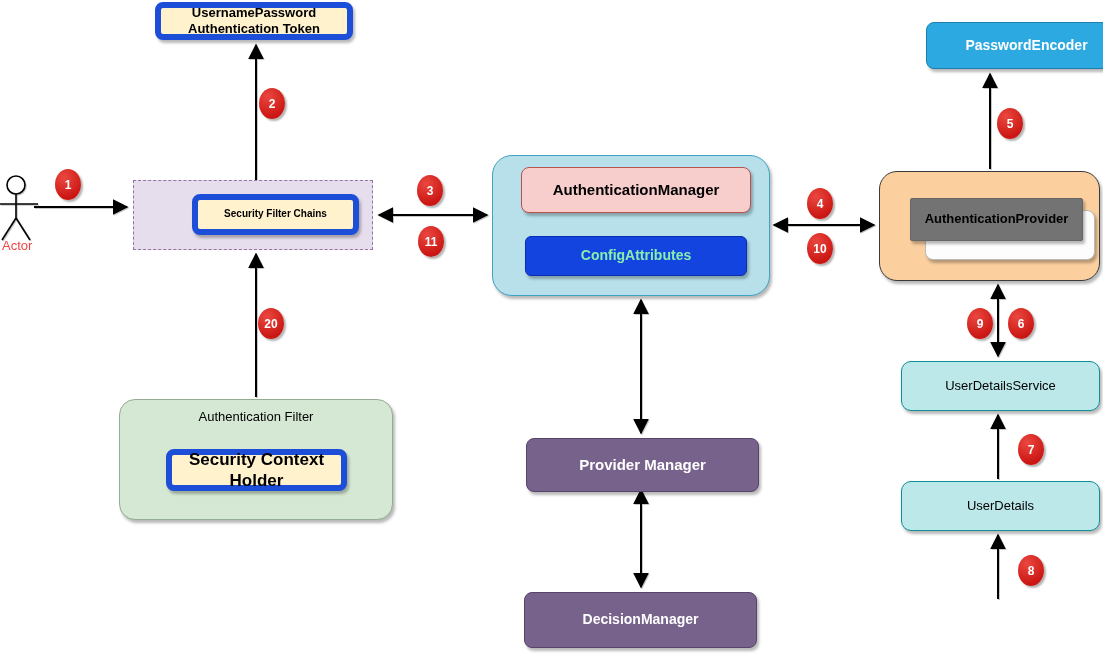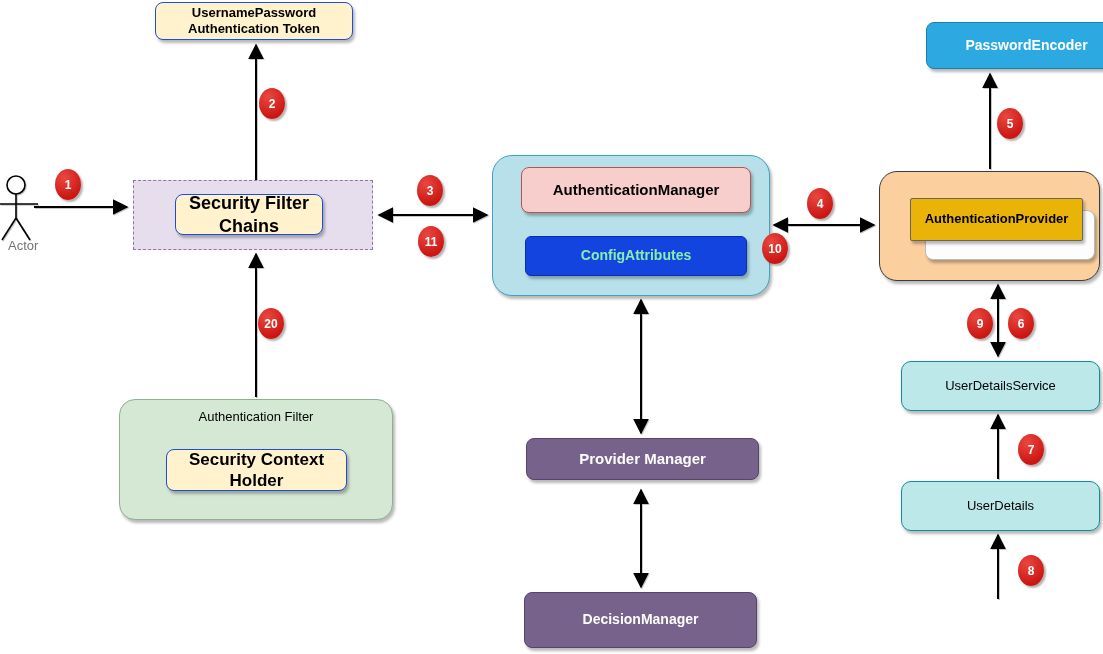--- a/index.html
+++ b/index.html
@@ -6,42 +6,42 @@
   #canvas{
     position:relative;width:1103px;height:654px;background:#ffffff;
     font-family:"Liberation Sans",sans-serif;overflow:hidden;
   }
   .box{
     position:absolute;display:flex;align-items:center;justify-content:center;
     text-align:center;box-sizing:border-box;font-family:"Liberation Sans",sans-serif;
     color:#000;line-height:1.25;
   }
   .shadow{box-shadow:2px 3px 3px rgba(0,0,0,0.28);}
-  .yellow{background:#FFF2CC;border:1px solid #1d4ed8;border-radius:8px;font-weight:bold;font-size:13px;}
+  .yellow{background:#FFF2CC;border:6px solid #1d4ed8;border-radius:8px;font-weight:bold;font-size:13px;}
   .cyan{background:#BDE8EA;border:1px solid #0E8F98;border-radius:10px;font-size:13px;font-weight:normal;}
   .purple{background:#77628C;border:1px solid #56456B;border-radius:8px;color:#fff;font-weight:bold;font-size:14px;}
   .lavender-dashed{background:#E6DEED;border:1.5px dashed #9673A6;}
   .blue-container{background:#B7E0EB;border:1.5px solid #3FA3C4;border-radius:20px;}
   .pink{background:#F8CECC;border:1px solid #B85450;border-radius:8px;font-weight:bold;font-size:15px;}
   .vividblue{background:#1444E0;border:1px solid #0B2DB0;border-radius:6px;color:#86efac;font-weight:bold;font-size:14px;}
   .skyblue{background:#2BA9E0;border:1px solid #1C7FAE;border-radius:8px;color:#fff;font-weight:bold;font-size:14px;}
   .orange-container{background:#FBCF9E;border:1px solid #3b3b3b;border-radius:18px;}
-  .whitebox{background:#eab308;border:1px solid #666;border-radius:2px;font-weight:bold;font-size:13px;}
+  .whitebox{background:#737373;border:1px solid #666;border-radius:2px;font-weight:bold;font-size:13px;}
   .whitebox-back{background:#FDFDFD;border:1px solid #bbb;border-radius:8px;}
   .green-container{background:#D5E8D4;border:1px solid #93AE93;border-radius:16px;}
   .container-label{position:absolute;left:0;right:0;top:9px;text-align:center;font-size:13px;color:#000;}
   .badge{
     position:absolute;width:26px;height:31px;border-radius:50%;
     background:radial-gradient(circle at 35% 28%, #ea4740, #cb1713 72%);
     color:#fff;font-weight:bold;font-size:12px;display:flex;align-items:center;justify-content:center;
     box-shadow:2px 2px 2px rgba(0,0,0,0.3);z-index:30;font-family:"Liberation Sans",sans-serif;
   }
   svg.wires{position:absolute;left:0;top:0;z-index:5;filter:drop-shadow(1px 1.5px 0.5px rgba(0,0,0,0.22));}
   .node{z-index:10;}
-  #actor-label{position:absolute;left:2px;top:238px;font-size:13px;color:#737373;z-index:10;margin-left:6px;}
+  #actor-label{position:absolute;left:2px;top:238px;font-size:13px;color:#ef4444;z-index:10;}
 </style>
 </head>
 <body>
 
 <div id="canvas">
 
   <svg class="wires" width="1103" height="654">
     <defs>
       <marker id="ah" markerWidth="9" markerHeight="9" refX="7.2" refY="4" orient="auto-start-reverse">
         <path d="M0,0 L8,4 L0,8 z" fill="#000"></path>
@@ -68,49 +68,49 @@
       <line x1="641" y1="300" x2="641" y2="433" marker-start="url(#ah)" marker-end="url(#ah)"></line>
       <line x1="641" y1="490" x2="641" y2="587" marker-start="url(#ah)" marker-end="url(#ah)"></line>
     </g>
   </svg>
 
   <div id="actor-label">Actor</div>
 
   <div class="box yellow shadow node" style="left:155px;top:2px;width:198px;height:38px;padding:0 8px;">UsernamePassword Authentication Token</div>
 
   <div class="box lavender-dashed node" style="left:133px;top:180px;width:240px;height:70px;"></div>
-  <div class="box yellow shadow node" style="left:175px;top:194px;width:148px;height:41px;font-size:18px;">Security Filter Chains</div>
+  <div class="box yellow shadow node" style="left:192px;top:194px;width:167px;height:41px;font-size:10px;">Security Filter Chains</div>
 
   <div class="box blue-container shadow node" style="left:492px;top:155px;width:278px;height:141px;"></div>
   <div class="box pink shadow node" style="left:521px;top:167px;width:230px;height:46px;">AuthenticationManager</div>
   <div class="box vividblue shadow node" style="left:525px;top:236px;width:222px;height:40px;">ConfigAttributes</div>
 
   <div class="box skyblue shadow node" style="left:890px;top:22px;width:201px;height:47px;margin-left:36px;">PasswordEncoder</div>
 
   <div class="box orange-container shadow node" style="left:879px;top:171px;width:221px;height:110px;"></div>
   <div class="box whitebox-back shadow node" style="left:925px;top:210px;width:170px;height:50px;"></div>
   <div class="box whitebox shadow node" style="left:910px;top:198px;width:173px;height:43px;">AuthenticationProvider</div>
 
   <div class="box cyan shadow node" style="left:901px;top:361px;width:199px;height:50px;">UserDetailsService</div>
   <div class="box cyan shadow node" style="left:901px;top:481px;width:199px;height:50px;">UserDetails</div>
 
   <div class="box green-container shadow node" style="left:119px;top:399px;width:274px;height:121px;">
     <span class="container-label">Authentication Filter</span>
   </div>
   <div class="box yellow shadow node" style="left:166px;top:449px;width:181px;height:42px;font-size:17px;padding:0 14px;">Security Context Holder</div>
 
-  <div class="box purple shadow node" style="left:526px;top:438px;width:233px;height:42px;font-size:15px;">Provider Manager</div>
+  <div class="box purple shadow node" style="left:526px;top:438px;width:233px;height:54px;font-size:15px;">Provider Manager</div>
   <div class="box purple shadow node" style="left:524px;top:592px;width:233px;height:56px;">DecisionManager</div>
 
   <div class="badge" style="left:55px;top:169px;">1</div>
   <div class="badge" style="left:259px;top:88px;">2</div>
   <div class="badge" style="left:417px;top:175px;">3</div>
   <div class="badge" style="left:807px;top:188px;">4</div>
   <div class="badge" style="left:997px;top:108px;">5</div>
   <div class="badge" style="left:1008px;top:308px;">6</div>
   <div class="badge" style="left:1018px;top:434px;">7</div>
   <div class="badge" style="left:1018px;top:555px;">8</div>
   <div class="badge" style="left:967px;top:308px;">9</div>
-  <div class="badge" style="left:762px;top:233px;">10</div>
+  <div class="badge" style="left:807px;top:233px;">10</div>
   <div class="badge" style="left:418px;top:226px;">11</div>
   <div class="badge" style="left:258px;top:308px;">20</div>
 
 </div>
 
 </body></html>

